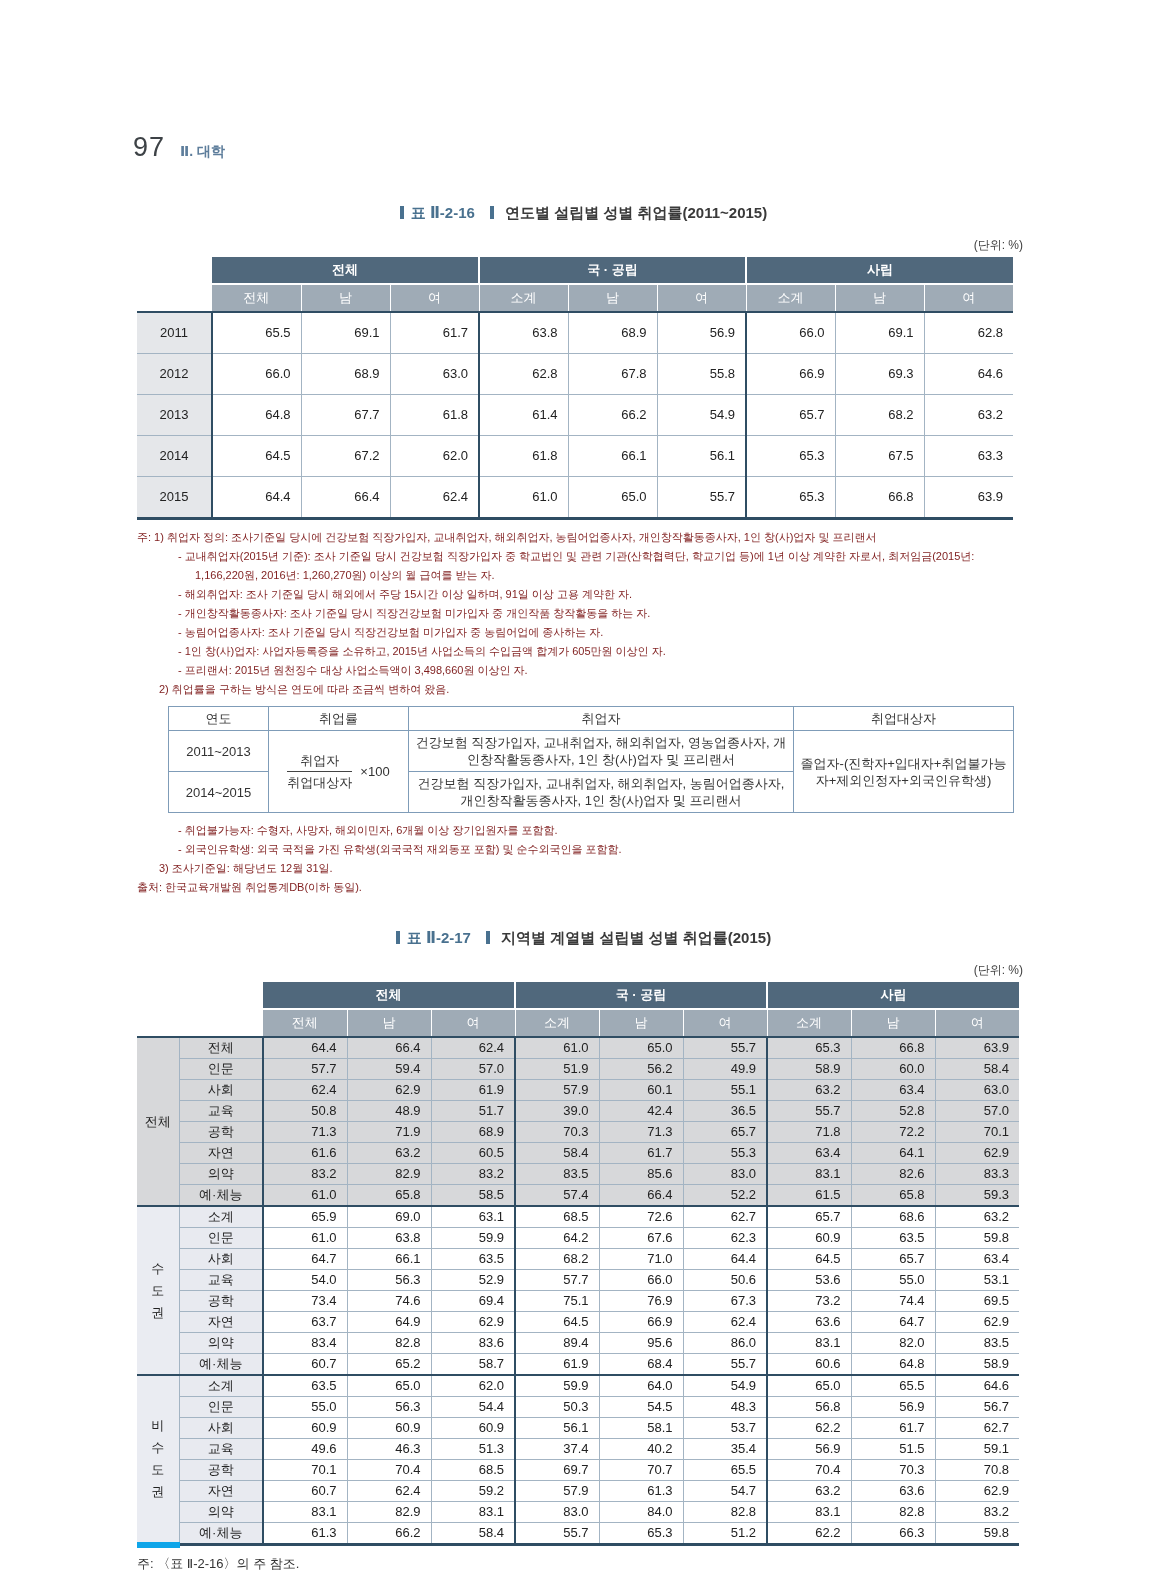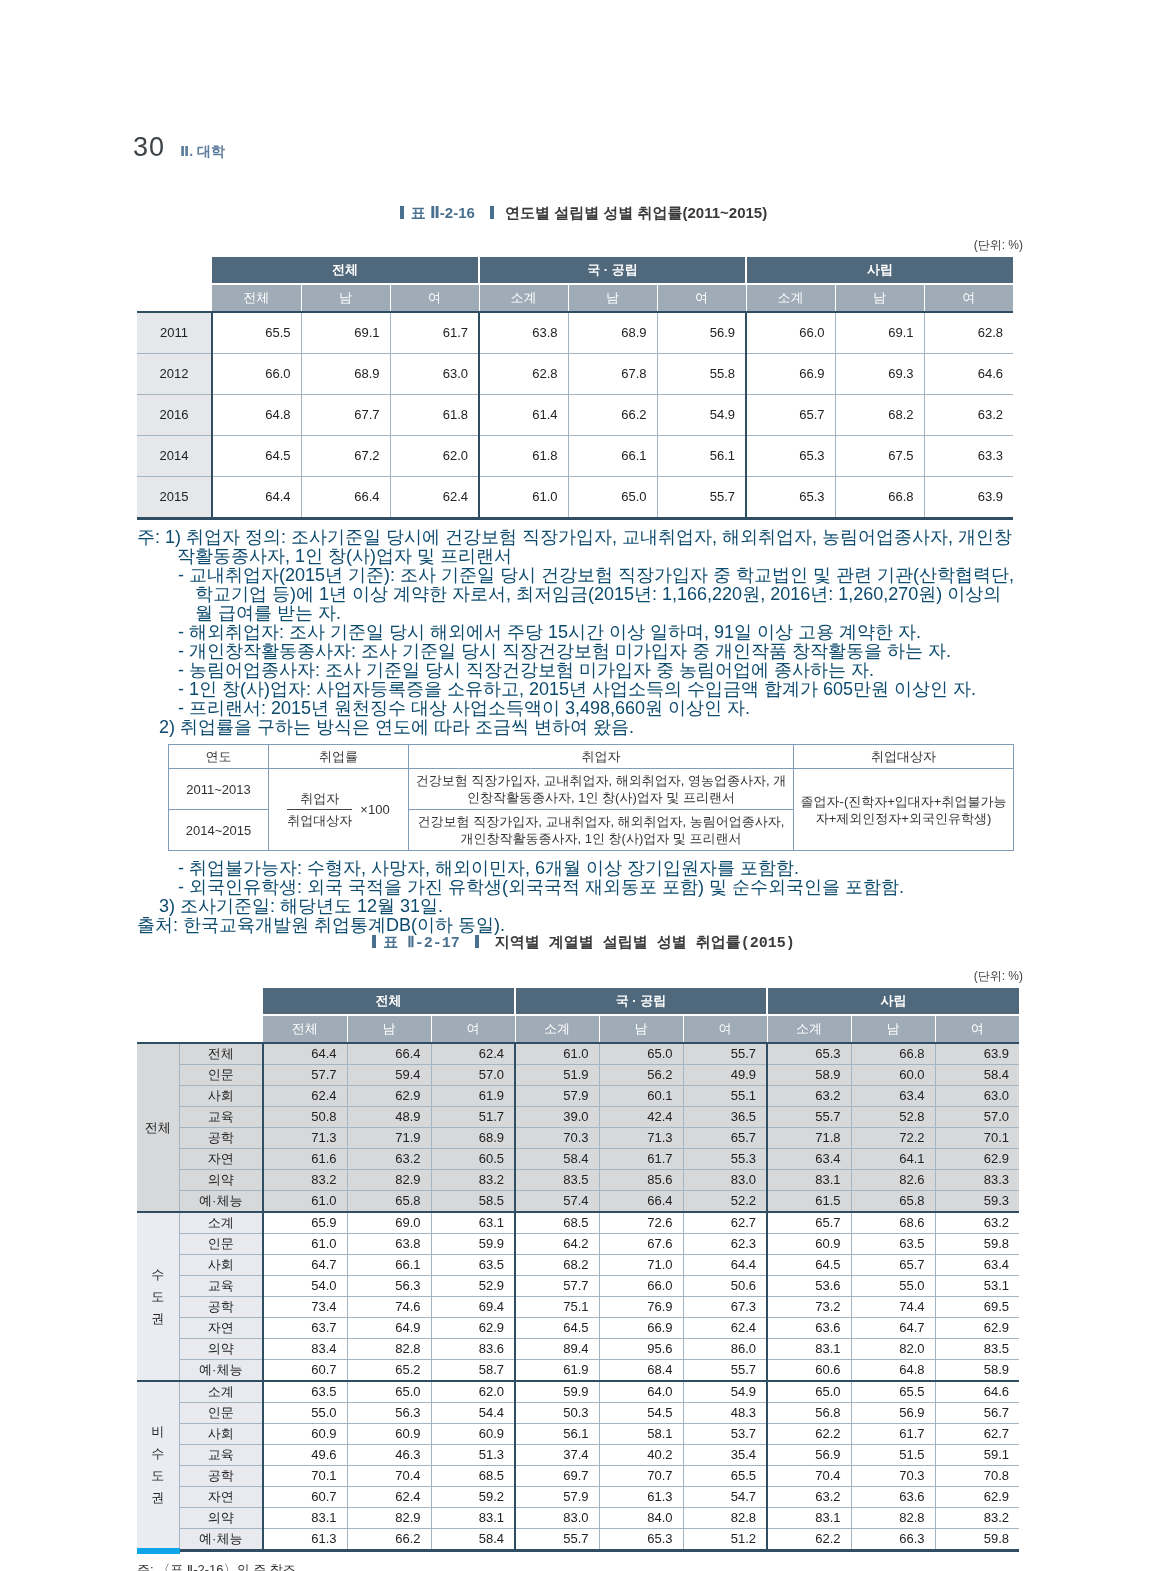--- a/index.html
+++ b/index.html
@@ -34,41 +34,41 @@
   .stat td.glab{text-align:center;background:#eaecf2;padding:2px 0;vertical-align:middle;border-top:2px solid #2f4d63;}
   .stat td.sh{background:#d7d8da;}
   .stat tbody tr.gfirst td{border-top:2px solid #2f4d63;}
   .stat tbody tr.tlast td{border-bottom:3px solid #2f4d63;}
   .stat td.gbot{border-bottom:6px solid #0ea5e9;}
   .stat td.gs{border-left:2px solid #2f4d63;}
   .stat td.cs{border-left:1px solid #a3b4c3;}
   .vlabel{width:15px;margin:0 auto;word-break:break-all;line-height:22px;}
 
   
-  .notes{list-style:none;margin:8px 0 0 0;padding:0;font-size:18px;line-height:19px;color:#0c4a6e;}
+  .notes{list-style:none;margin:8px 0 0 0;padding:0;font-size:11px;line-height:19px;color:#7f1d1d;}
   .notes li.n0{padding-left:40px;text-indent:-40px;}
   .notes li.n1{padding-left:22px;}
   .notes li.n2{padding-left:58px;text-indent:-17px;}
 
   
   .ftable{border-collapse:collapse;margin:7px 0 5px 31px;width:845px;font-size:13px;color:#333;table-layout:fixed;}
   .ftable th,.ftable td{border:1px solid #7f9cb8;text-align:center;padding:3px 6px;line-height:17px;}
   .ftable th{font-weight:normal;}
   .frac-wrap{display:flex;align-items:center;justify-content:center;gap:8px;}
   .frac{display:inline-flex;flex-direction:column;align-items:center;}
   .frac .den{border-top:1px solid #444;padding-top:2px;margin-top:2px;}
 
-  .sec2{font-family:Liberation Mono, monospace;}
+  .sec2{margin-top:32px;}
   .footnote{font-size:13px;color:#333;margin-top:7px;}
 </style>
 </head>
 <body>
 
 <div class="page-header">
-  <span class="page-num">30</span>
+  <span class="page-num">97</span>
   <span class="section-label">Ⅱ. 대학</span>
 </div>
 
 <div class="content">
 
   <div class="tbl-title">
     <span class="bar"></span><span class="prefix">표 Ⅱ-2-16</span><span class="bar"></span>
     <span>연도별 설립별 성별 취업률(2011~2015)</span>
   </div>
   <div class="unit">(단위: %)</div>
@@ -123,21 +123,21 @@
           <td class="cs">68.9</td>
           <td class="cs">63.0</td>
           <td class="gs">62.8</td>
           <td class="cs">67.8</td>
           <td class="cs">55.8</td>
           <td class="gs">66.9</td>
           <td class="cs">69.3</td>
           <td class="cs">64.6</td>
         </tr>
         <tr>
-          <td class="lbl">2016</td>
+          <td class="lbl">2013</td>
           <td class="gs">64.8</td>
           <td class="cs">67.7</td>
           <td class="cs">61.8</td>
           <td class="gs">61.4</td>
           <td class="cs">66.2</td>
           <td class="cs">54.9</td>
           <td class="gs">65.7</td>
           <td class="cs">68.2</td>
           <td class="cs">63.2</td>
         </tr>

